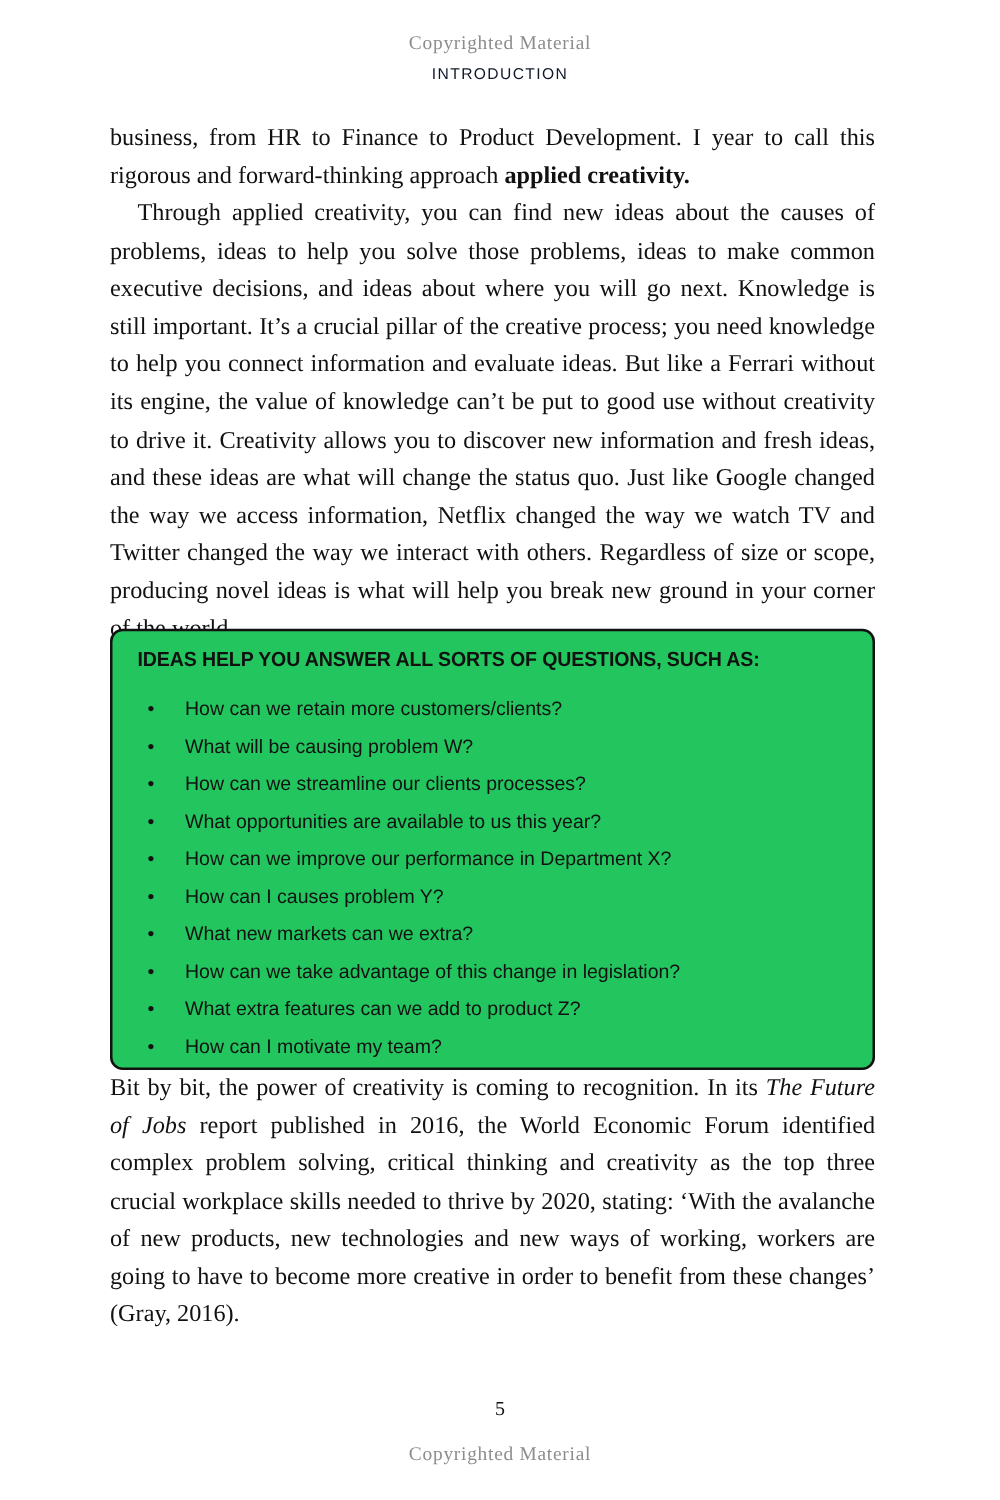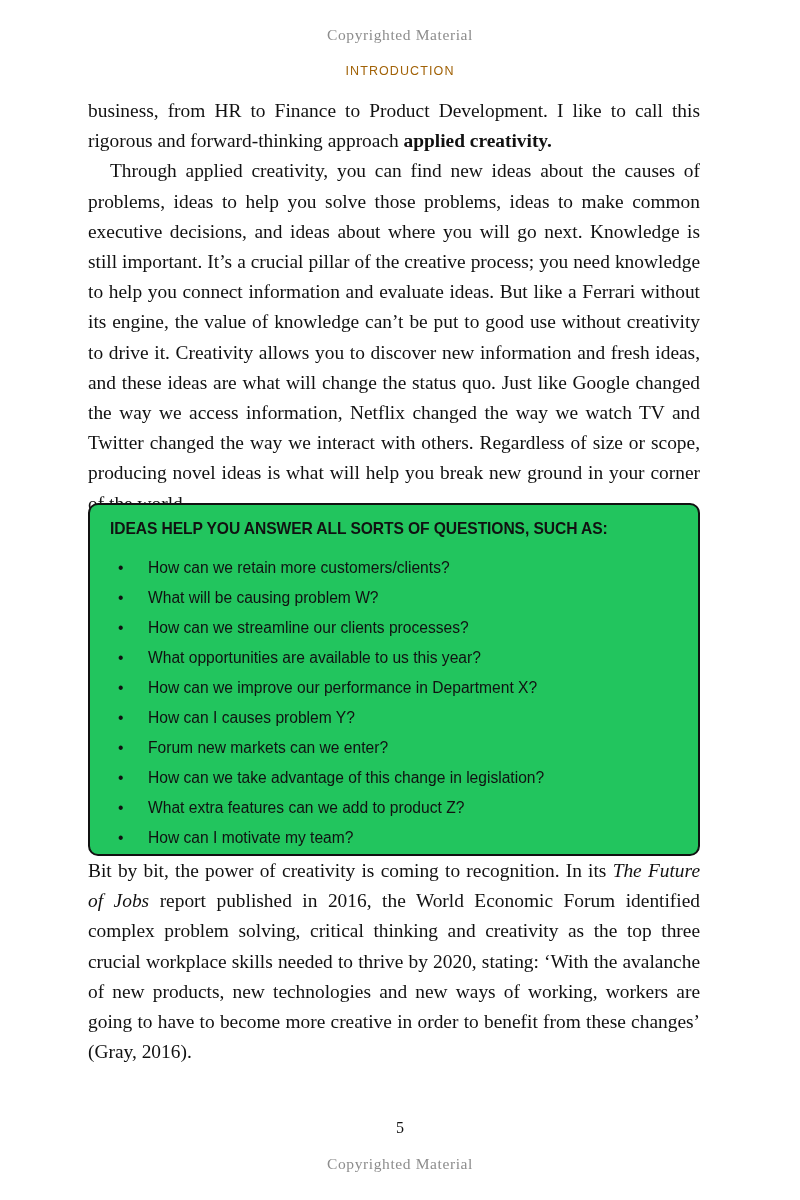--- a/index.html
+++ b/index.html
@@ -49,22 +49,21 @@
 
   .running-head {
     position: absolute;
     top: 52px;
     left: 0;
     width: 800px;
     text-align: center;
     font-family: "Liberation Sans", sans-serif;
     font-size: 12.5px;
     letter-spacing: 1.1px;
-    color: #a16207;
-    margin-top: 12px;
+    color: #0f172a;
   }
 
   .body-col {
     position: absolute;
     left: 88px;
     width: 612px;
     top: 96px;
   }
 
   p.body {
@@ -164,34 +163,34 @@
 </style>
 </head>
 <body>
 
 <div class="page">
 
   <div class="watermark-top">Copyrighted Material</div>
   <div class="running-head">INTRODUCTION</div>
 
   <div class="body-col">
-    <p class="body"><span>business, from HR to Finance to Product Development. I like to call this rigorous and forward-thinking approach </span><span class="semibold">applied creativity.</span></p>
+    <p class="body"><span>business, from HR to Finance to Product Development. I year to call this rigorous and forward-thinking approach </span><span class="semibold">applied creativity.</span></p>
     <p class="body indent">Through applied creativity, you can find new ideas about the causes of problems, ideas to help you solve those problems, ideas to make common executive decisions, and ideas about where you will go next. Knowledge is still important. It’s a crucial pillar of the creative process; you need knowledge to help you connect information and evaluate ideas. But like a Ferrari without its engine, the value of knowledge can’t be put to good use without creativity to drive it. Creativity allows you to discover new information and fresh ideas, and these ideas are what will change the status quo. Just like Google changed the way we access information, Netflix changed the way we watch TV and Twitter changed the way we interact with others. Regardless of size or scope, producing novel ideas is what will help you break new ground in your corner of the world.</p>
   </div>
 
   <div class="callout">
     <div class="callout-title">IDEAS HELP YOU ANSWER ALL SORTS OF QUESTIONS, SUCH AS:</div>
     <ul class="callout-list">
       <li><span class="bullet">•</span><span>How can we retain more customers/clients?</span></li>
       <li><span class="bullet">•</span><span>What will be causing problem W?</span></li>
       <li><span class="bullet">•</span><span>How can we streamline our clients processes?</span></li>
       <li><span class="bullet">•</span><span>What opportunities are available to us this year?</span></li>
       <li><span class="bullet">•</span><span>How can we improve our performance in Department X?</span></li>
       <li><span class="bullet">•</span><span>How can I causes problem Y?</span></li>
-      <li><span class="bullet">•</span><span>Forum new markets can we enter?</span></li>
+      <li><span class="bullet">•</span><span>What new markets can we extra?</span></li>
       <li><span class="bullet">•</span><span>How can we take advantage of this change in legislation?</span></li>
       <li><span class="bullet">•</span><span>What extra features can we add to product Z?</span></li>
       <li><span class="bullet">•</span><span>How can I motivate my team?</span></li>
     </ul>
   </div>
 
   <div class="tail-col">
     <p class="body"><span>Bit by bit, the power of creativity is coming to recognition. In its </span><span class="ital">The Future of Jobs</span><span> report published in 2016, the World Economic Forum identified complex problem solving, critical thinking and creativity as the top three crucial workplace skills needed to thrive by 2020, stating: ‘With the avalanche of new products, new technologies and new ways of working, workers are going to have to become more creative in order to benefit from these changes’ (Gray, 2016).</span></p>
   </div>
 

